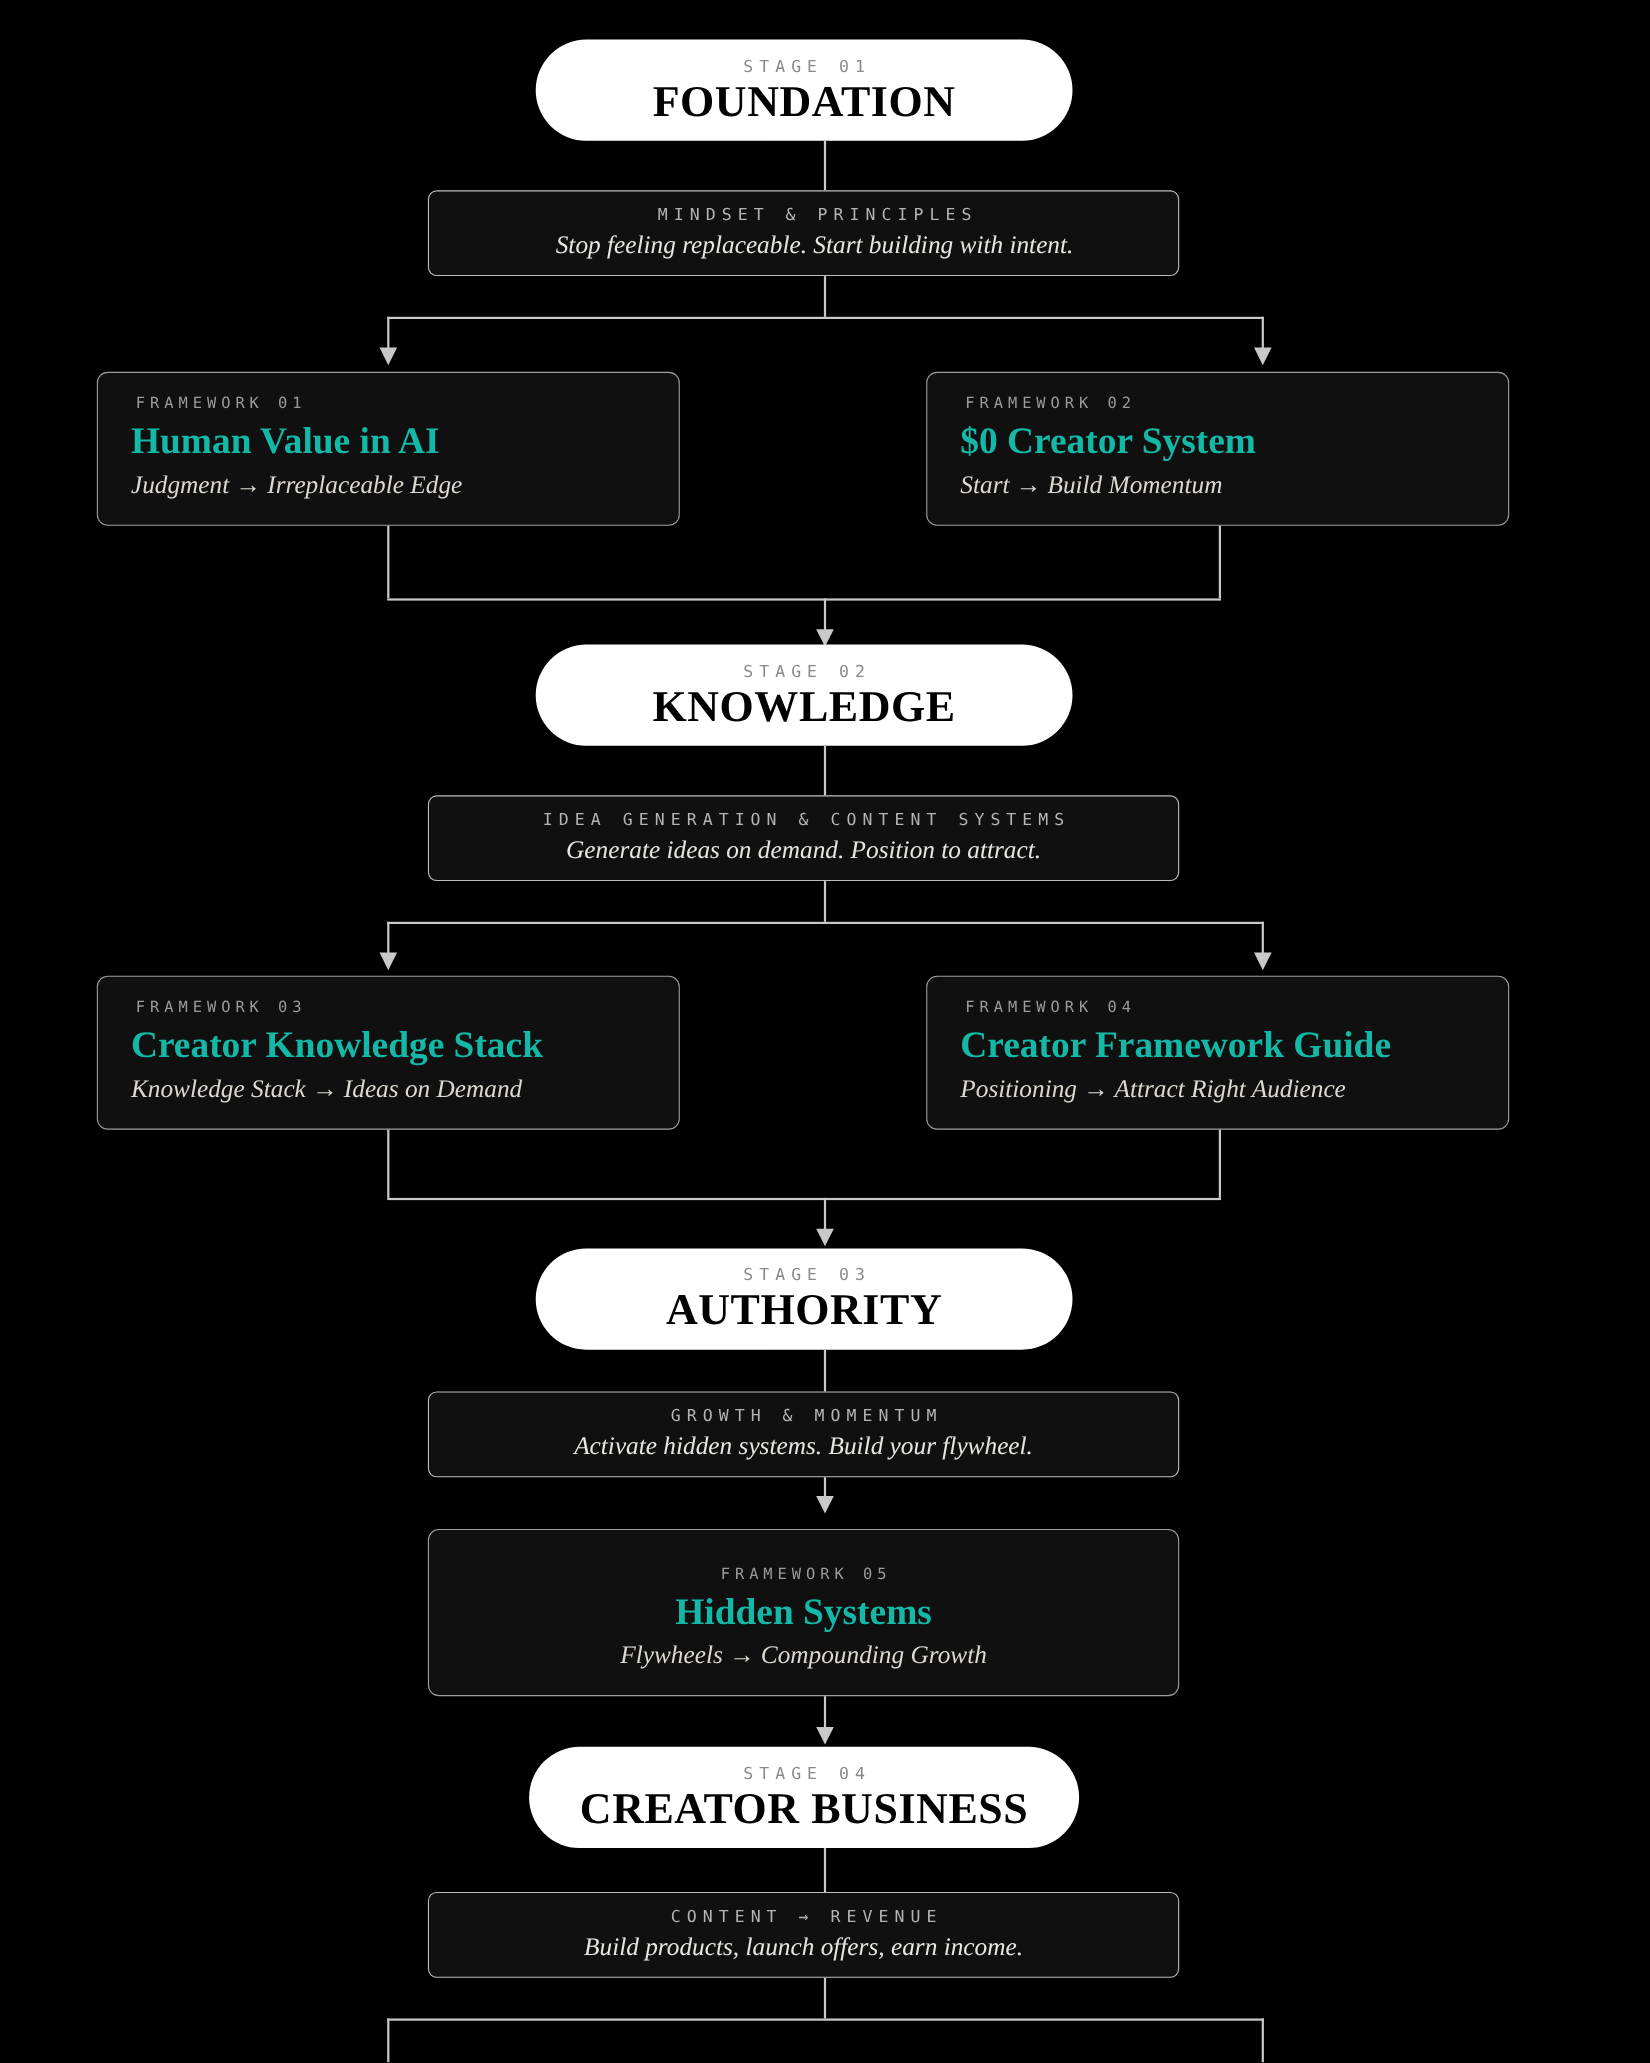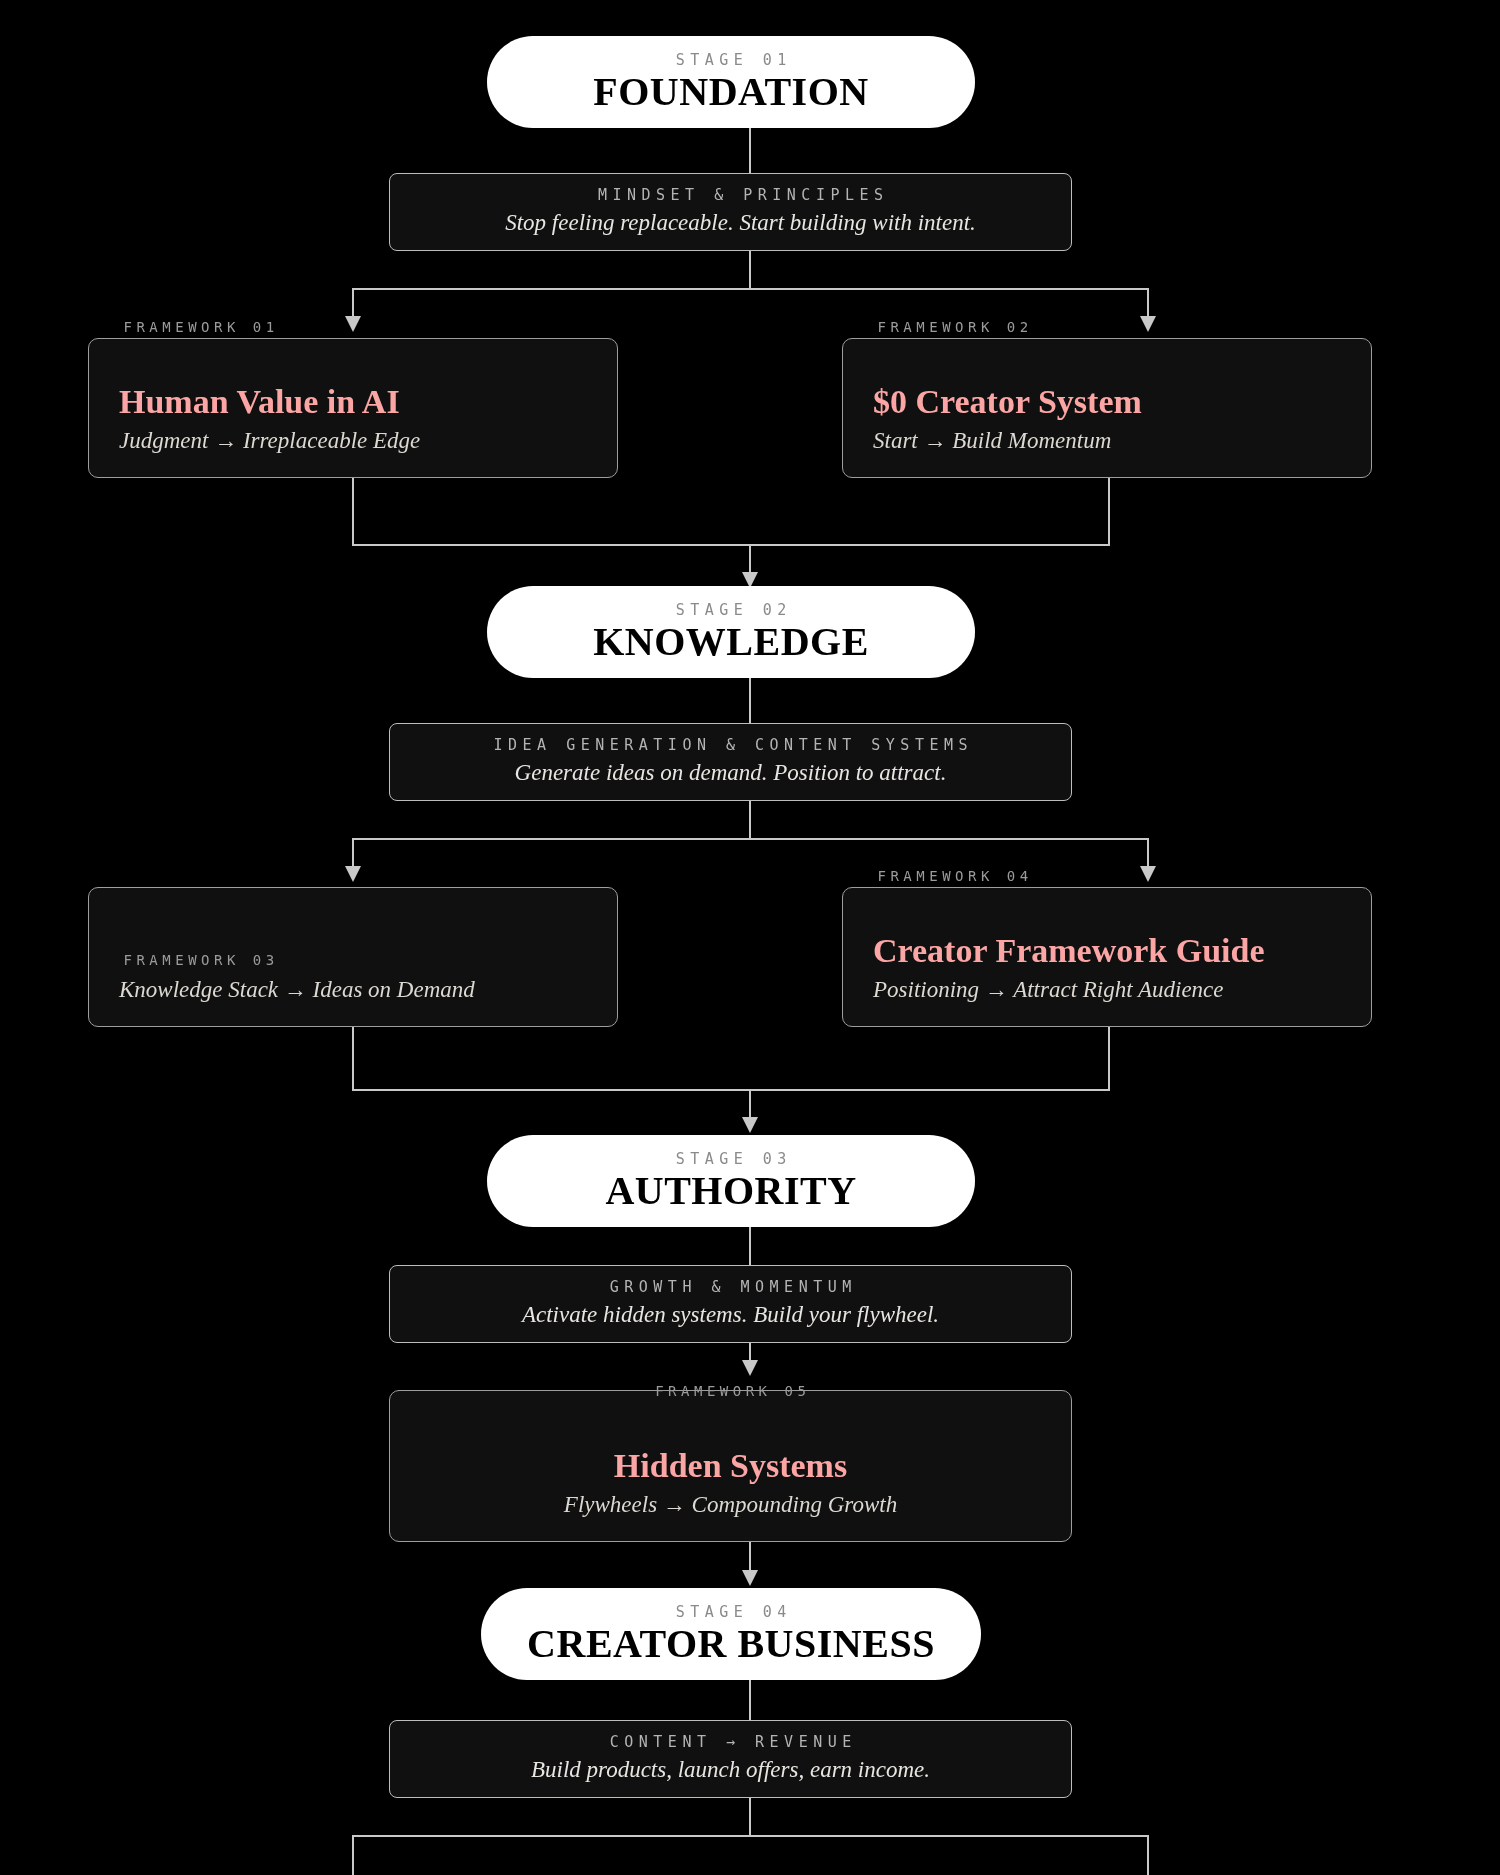--- a/index.html
+++ b/index.html
@@ -106,25 +106,24 @@
     color: #9b9b9b;
     text-transform: uppercase;
     line-height: 1.3;
     text-indent: 4.5px;
     margin-bottom: 7px;
   }
   .fw-title {
     font-family: "Liberation Serif", serif;
     font-weight: 700;
     font-size: 34px;
-    color: #fca5a5;
+    color: #14b8a6;
     line-height: 1.12;
     margin-bottom: 6px;
     white-space: nowrap;
-    margin-top: 40px;
   }
   .fw-sub {
     font-family: "Liberation Serif", serif;
     font-style: italic;
     font-size: 23px;
     color: #ddd9d2;
     line-height: 1.2;
     white-space: nowrap;
   }
 
@@ -200,20 +199,21 @@
 
   <div class="conn v" style="left:749px; top:801px; height:37px;"></div>
   <div class="conn h" style="left:352px; top:838px; width:797px;"></div>
   <div class="conn v" style="left:352px; top:838px; height:30px;"></div>
   <div class="conn v" style="left:1147px; top:838px; height:30px;"></div>
   <div class="arrow-down" style="left:345px; top:866px;"></div>
   <div class="arrow-down" style="left:1140px; top:866px;"></div>
 
   <div class="fw-card" style="left:88px; top:887px; width:530px; height:140px;">
     <div class="fw-kicker">FRAMEWORK 03</div>
+    <div class="fw-title">Creator Knowledge Stack</div>
     <div class="fw-sub">Knowledge Stack → Ideas on Demand</div>
   </div>
 
   <div class="fw-card" style="left:842px; top:887px; width:530px; height:140px;">
     <div class="fw-kicker">FRAMEWORK 04</div>
     <div class="fw-title">Creator Framework Guide</div>
     <div class="fw-sub">Positioning → Attract Right Audience</div>
   </div>
 
   <div class="conn v" style="left:352px; top:1027px; height:62px;"></div>

